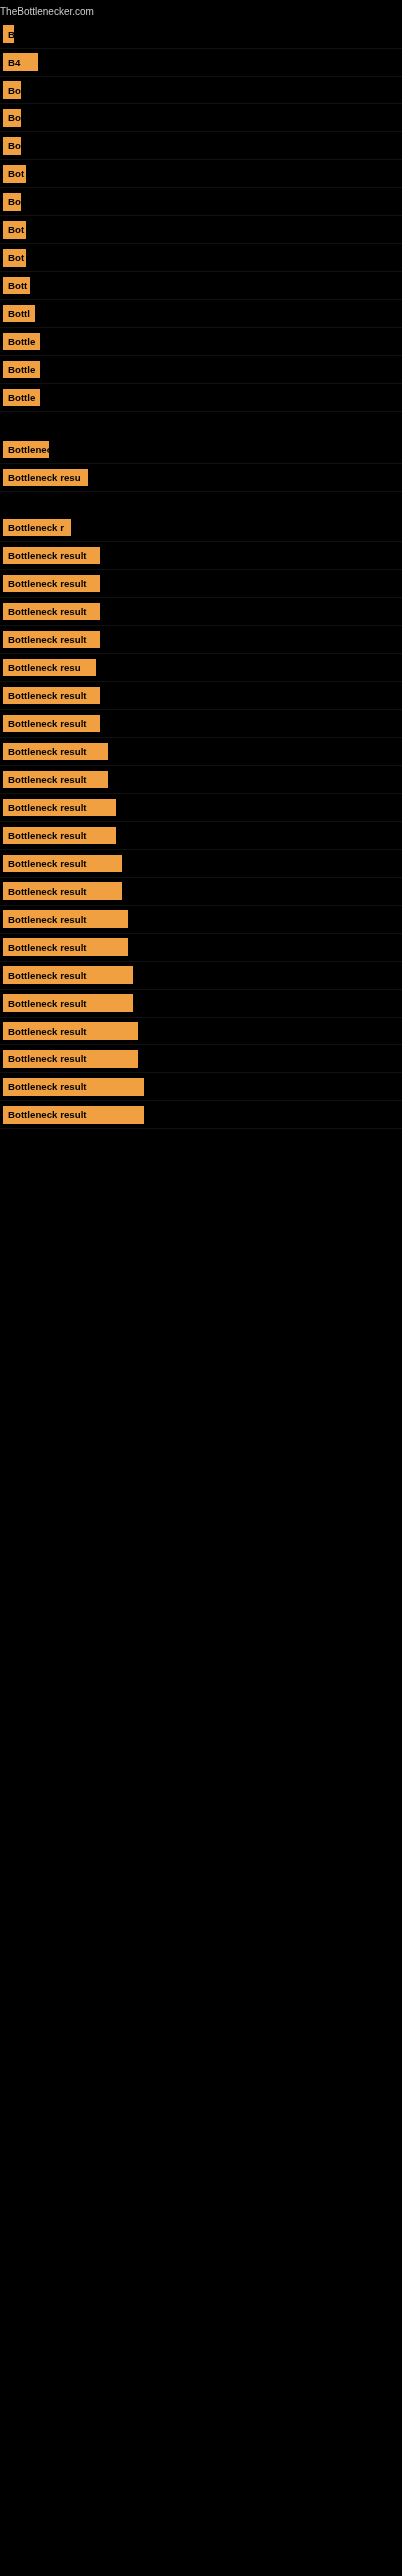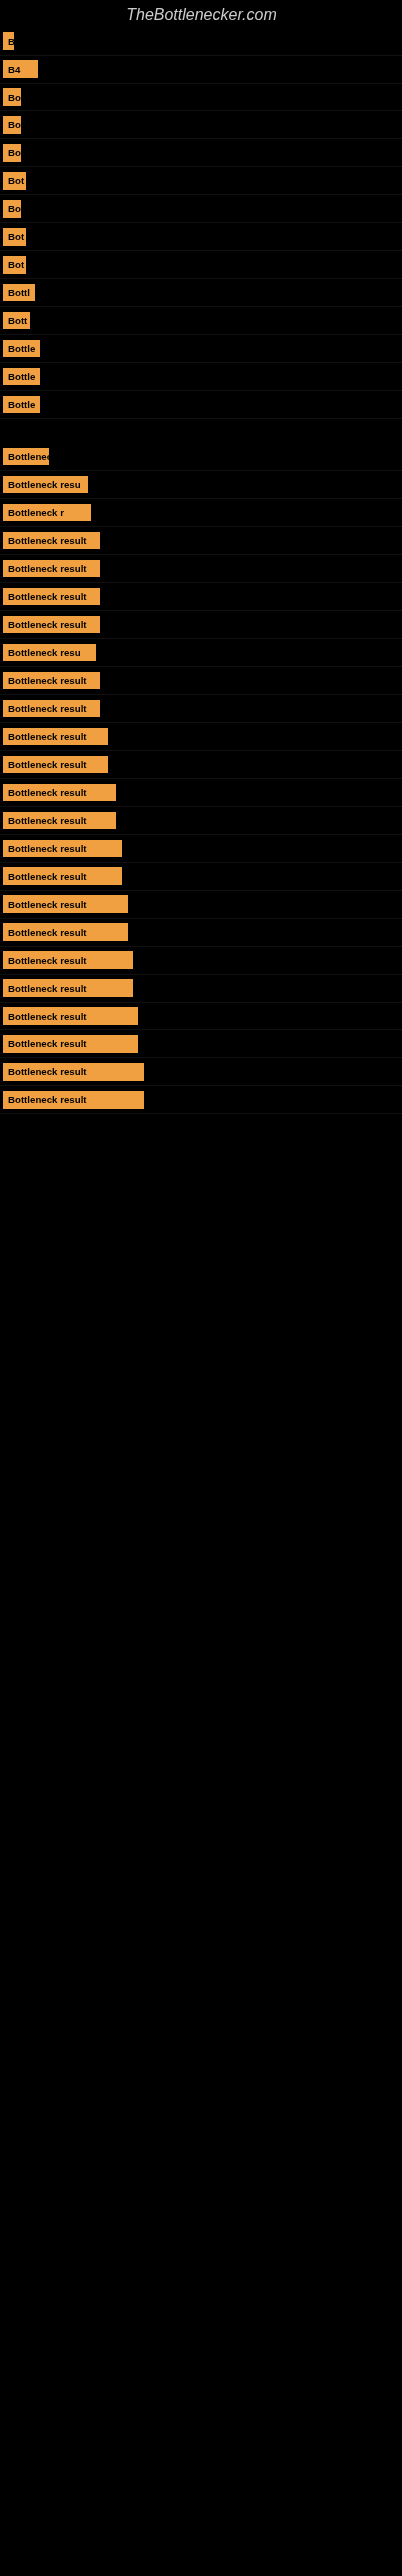--- a/index.html
+++ b/index.html
@@ -7,25 +7,24 @@
       padding: 0;
       box-sizing: border-box;
     }
     body {
       background-color: #000;
       width: 403px;
       font-family: Arial, sans-serif;
       position: relative;
     }
     .site-title {
-      text-align: center;
+      text-align: left;
       color: #ccc;
-      font-size: 16px;
+      font-size: 10px;
       padding: 6.4px 0 3.2px 0;
-      font-style: italic;
     }
     .row {
       display: flex;
       align-items: center;
       padding: 4.8px 3.2px;
       border-bottom: 0.8px solid #111;
     }
     .label-box {
       background-color: #f0a040;
       color: #000;
@@ -64,42 +63,42 @@
     <div class="row">
       <div class="label-box" style="width: 17.7px;">Bo</div>
     </div>
     <div class="row">
       <div class="label-box" style="width: 22.5px;">Bot</div>
     </div>
     <div class="row">
       <div class="label-box" style="width: 22.5px;">Bot</div>
     </div>
     <div class="row">
-      <div class="label-box" style="width: 32px;">Bottl</div>
+      <div class="label-box" style="width: 27px;">Bott</div>
     </div>
     <div class="row">
-      <div class="label-box" style="width: 27px;">Bott</div>
+      <div class="label-box" style="width: 32px;">Bottl</div>
     </div>
     <div class="row">
       <div class="label-box" style="width: 37px;">Bottle</div>
     </div>
     <div class="row">
       <div class="label-box" style="width: 37px;">Bottle</div>
     </div>
     <div class="row">
       <div class="label-box" style="width: 37px;">Bottle</div>
     </div>
     <div class="row">
       <div class="label-box" style="width: 46px; margin-top: 24px;">Bottleneck</div>
     </div>
     <div class="row">
       <div class="label-box" style="width: 85px;">Bottleneck resu</div>
     </div>
     <div class="row">
-      <div class="label-box" style="width: 88px;">Bottleneck r</div>
+      <div class="label-box" style="width: 68px; margin-top: 22px;">Bottleneck r</div>
     </div>
     <div class="row">
       <div class="label-box" style="width: 97px;">Bottleneck result</div>
     </div>
     <div class="row">
       <div class="label-box" style="width: 97px;">Bottleneck result</div>
     </div>
     <div class="row">
       <div class="label-box" style="width: 97px;">Bottleneck result</div>
     </div>

